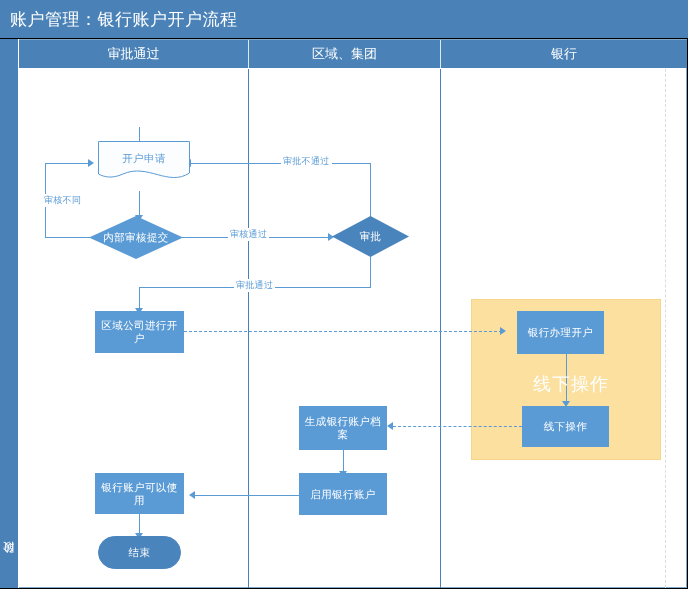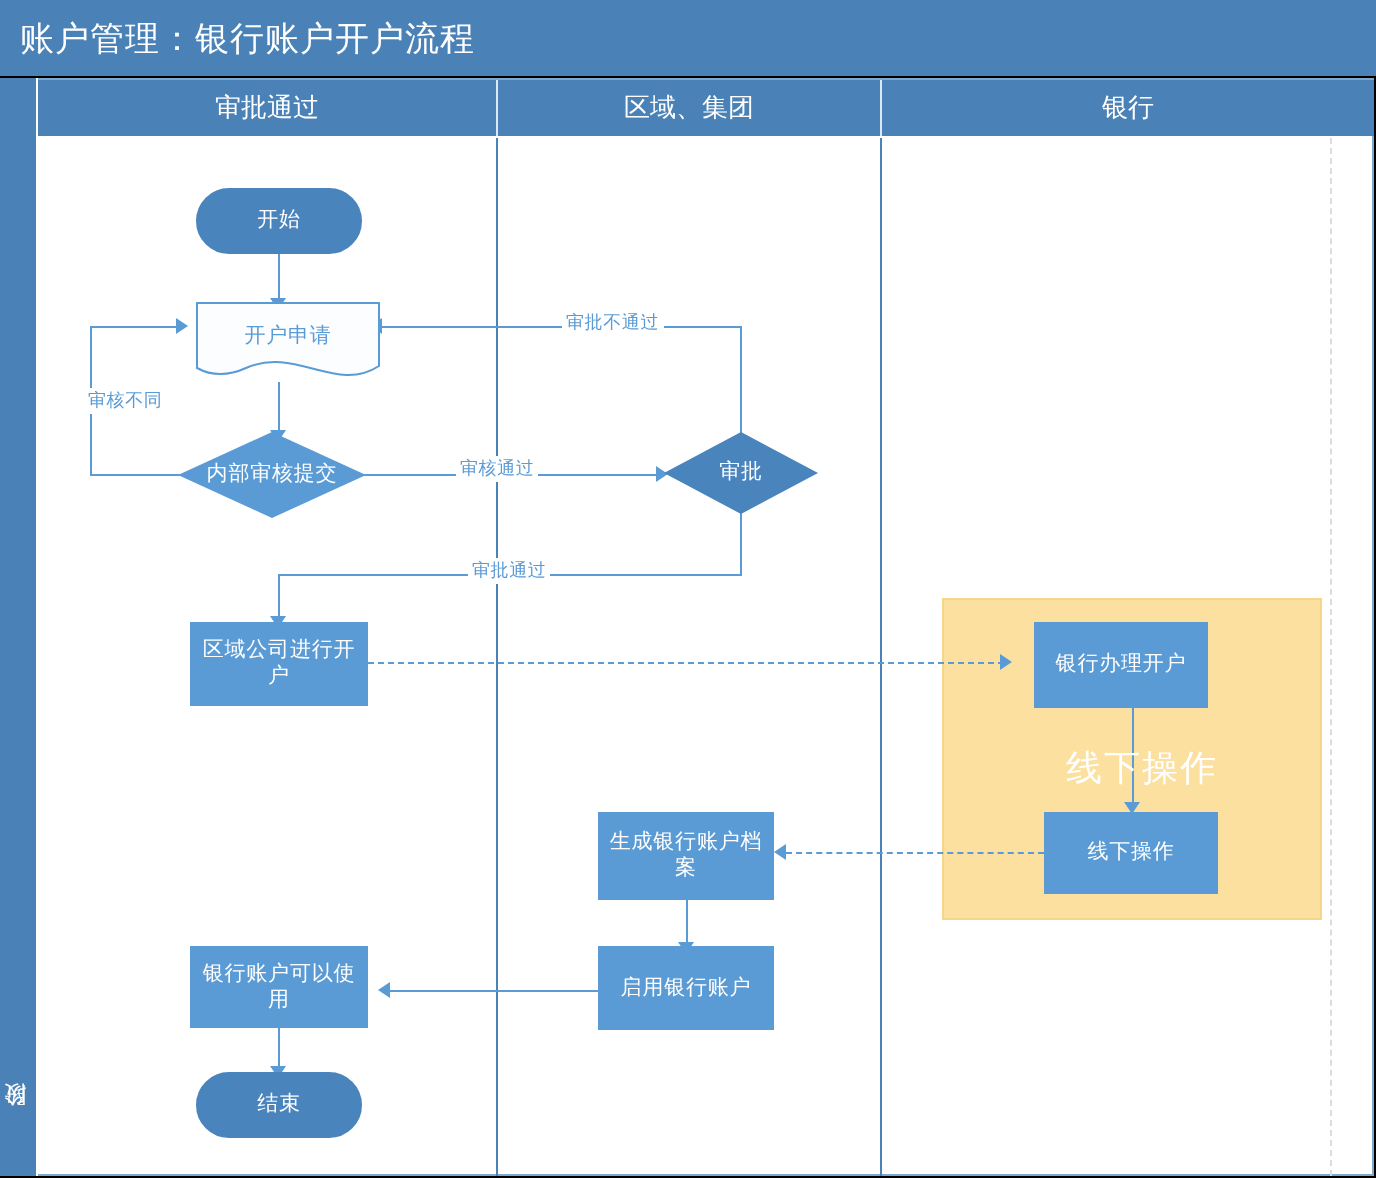--- a/index.html
+++ b/index.html
@@ -228,25 +228,22 @@
 
   <div class="ln lnv" style="left:343px;top:450px;height:23px;"></div>
   <div class="arrow arrow-down" style="left:339px;top:471px;"></div>
 
   <div class="ln lnh" style="left:194px;top:495px;width:110px;"></div>
   <div class="arrow arrow-left" style="left:189px;top:491px;"></div>
 
   <div class="ln lnv" style="left:139px;top:513px;height:22px;"></div>
   <div class="arrow arrow-down" style="left:135px;top:533px;"></div>
 
-  <div class="node terminator" style="left:98px;top:94px;width:83px;height:33px;">
-    <span>开始</span>
-  </div>
-
-  <div class="node document" style="left:98px;top:151px;width:92px;height:40px;">
+
+  <div class="node document" style="left:98px;top:141px;width:92px;height:40px;">
     <svg class="dia-shape" viewBox="0 0 92 40" preserveAspectRatio="none">
       <path d="M0.5 0.5 L91.5 0.5 L91.5 32 C70 46 50 22 25 33 C14 38 6 36 0.5 33 Z" fill="#fbfdff" stroke="#5b9bd5" stroke-width="1"></path>
     </svg>
     <span class="doc-text" style="margin-top:-6px;">开户申请</span>
   </div>
 
   <div class="node decision" style="left:89px;top:216px;width:94px;height:43px;">
     <svg class="dia-shape" viewBox="0 0 94 43" preserveAspectRatio="none">
       <polygon points="47,0 94,21.5 47,43 0,21.5" fill="#5b9bd5"></polygon>
     </svg>

